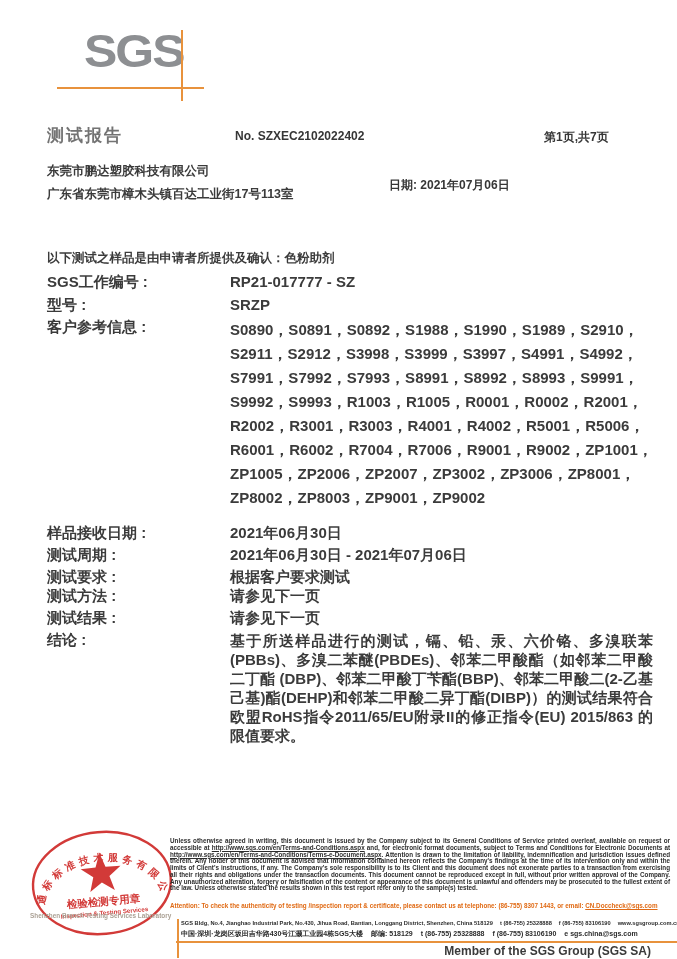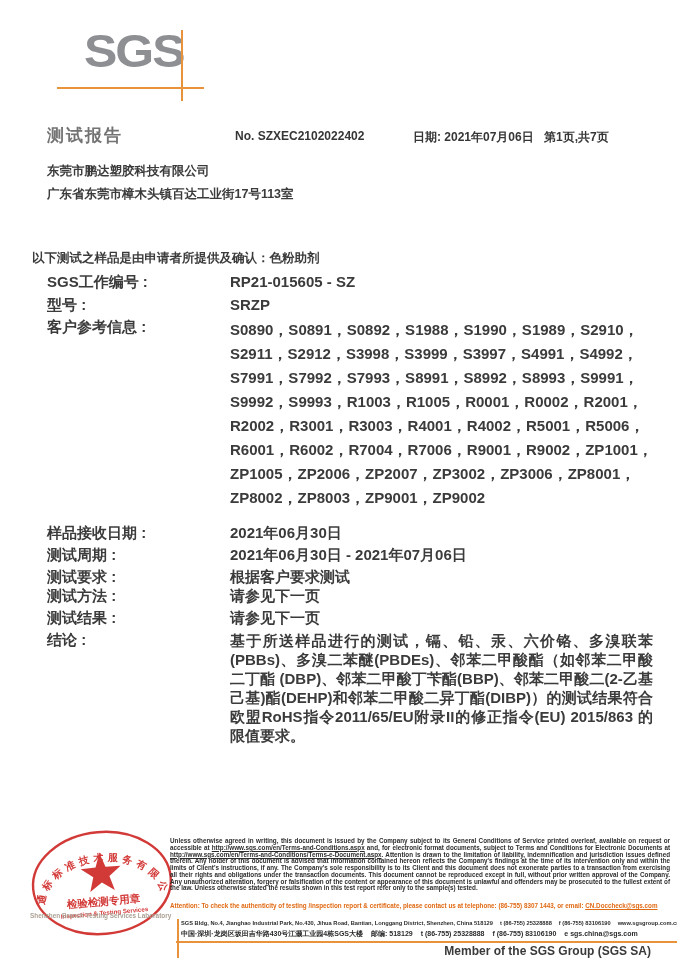--- a/index.html
+++ b/index.html
@@ -11,21 +11,21 @@
              letter-spacing:-2px;transform:scaleY(.92);transform-origin:top left;}
   .mark{background:#e8923c;}
   .mark-h-top{left:57px;top:87px;width:147px;height:2px;}
   .mark-v-top{left:181px;top:30px;width:2px;height:71px;}
   
   .title{left:47px;top:124px;font-size:17px;font-weight:700;letter-spacing:2px;color:#737373;}
   .hmeta{top:129px;font-size:12px;font-weight:600;color:#363636;}
   
   .company{left:47px;top:163px;font-size:12.5px;font-weight:600;}
   .addr{left:47px;top:186px;font-size:12.5px;font-weight:600;}
-  .intro{left:32px;top:250px;font-size:12.5px;font-weight:600;}
+  .intro{left:47px;top:250px;font-size:12.5px;font-weight:600;}
   
   .frow{position:absolute;left:47px;right:24px;display:flex;font-size:15px;font-weight:600;color:#3b3b3b;}
   .frow .lbl{width:183px;flex:none;}
   .frow .val{flex:1;}
   .ref-lines{line-height:24px;}
   .conc{line-height:19px;text-align:justify;}
   
   .disc{left:170px;top:838px;width:500px;font-size:6.3px;line-height:6.75px;text-align:justify;
         color:#2d2d2d;font-weight:700;}
   .disc .u{text-decoration:underline;}
@@ -47,31 +47,31 @@
 <body>
 
 <div class="page">
 
   <div class="abs logo-text">SGS</div>
   <div class="abs mark mark-h-top"></div>
   <div class="abs mark mark-v-top"></div>
 
   <div class="abs title">测试报告</div>
   <div class="abs hmeta" style="left:235px;">No. SZXEC2102022402</div>
-  <div class="abs hmeta" style="left:413px;">日期: 2021年07月06日</div>
+  <div class="abs hmeta" style="left:389px;margin-top:48px;">日期: 2021年07月06日</div>
   <div class="abs hmeta" style="left:544px;">第1页,共7页</div>
 
   <div class="abs company">东莞市鹏达塑胶科技有限公司</div>
   <div class="abs addr">广东省东莞市樟木头镇百达工业街17号113室</div>
 
   <div class="abs intro">以下测试之样品是由申请者所提供及确认：色粉助剂</div>
 
   <div class="frow" style="top:273px;">
     <span class="lbl">SGS工作编号 :</span>
-    <span class="val">RP21-015605 - SZ</span>
+    <span class="val">RP21-017777 - SZ</span>
   </div>
   <div class="frow" style="top:296px;">
     <span class="lbl">型号 :</span>
     <span class="val">SRZP</span>
   </div>
   <div class="frow" style="top:318px;">
     <span class="lbl">客户参考信息 :</span>
     <span class="val ref-lines">
       <div>S0890，S0891，S0892，S1988，S1990，S1989，S2910，</div>
       <div>S2911，S2912，S3998，S3999，S3997，S4991，S4992，</div>

